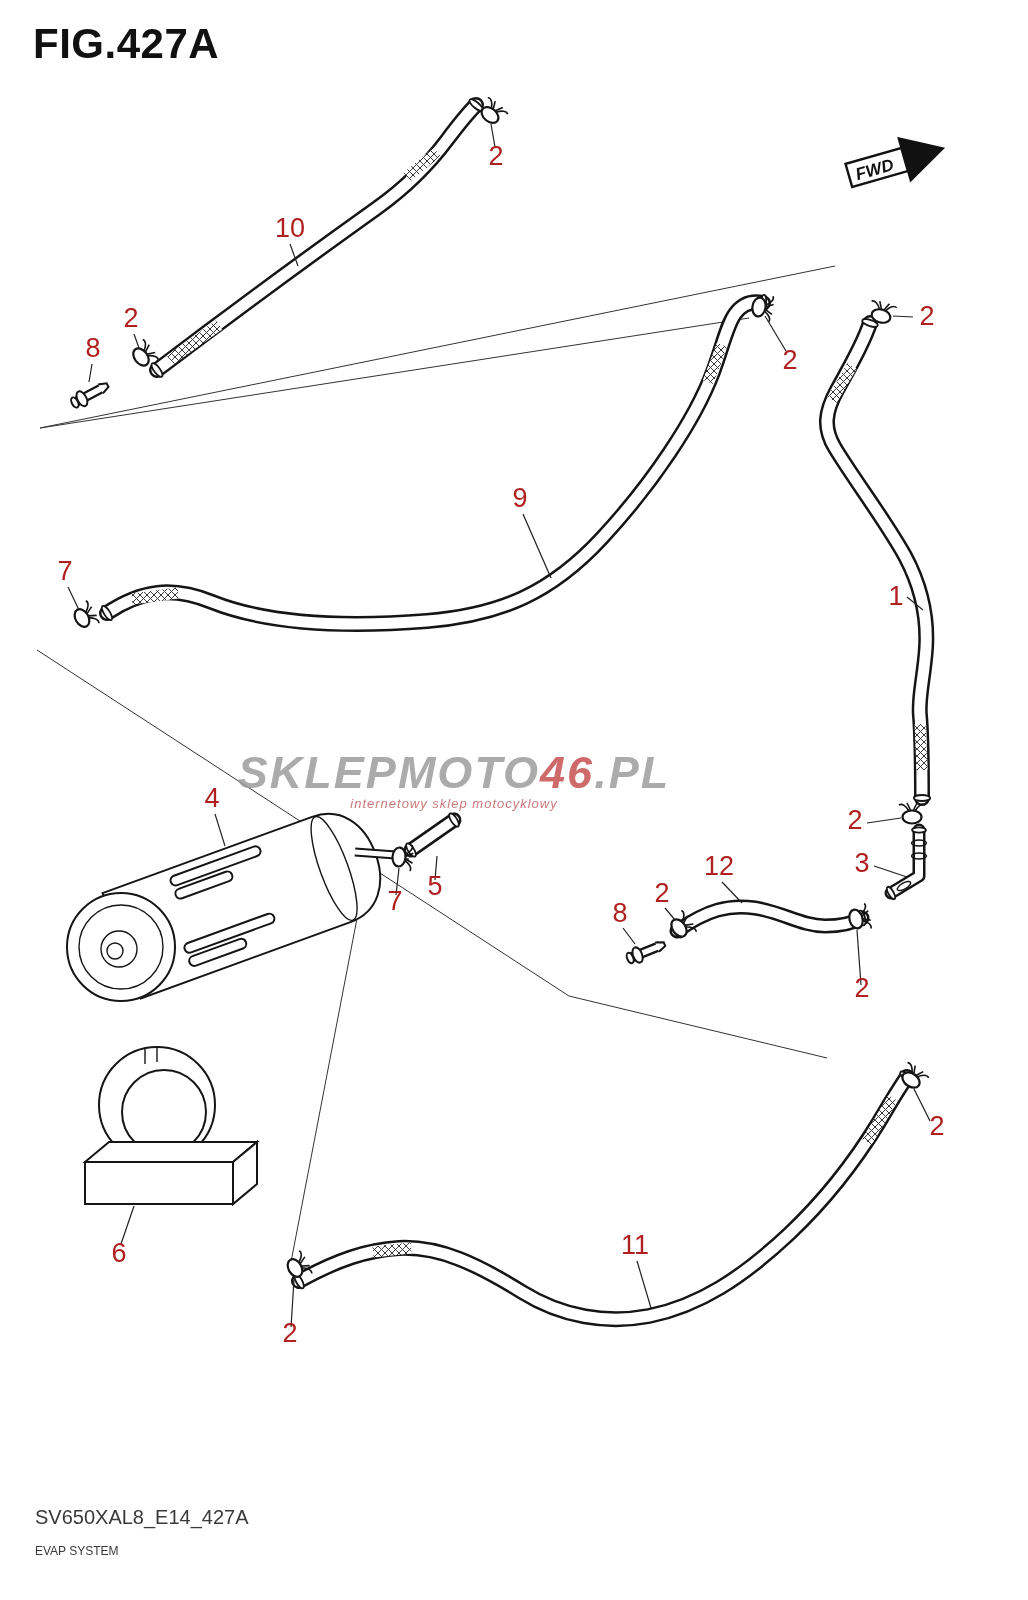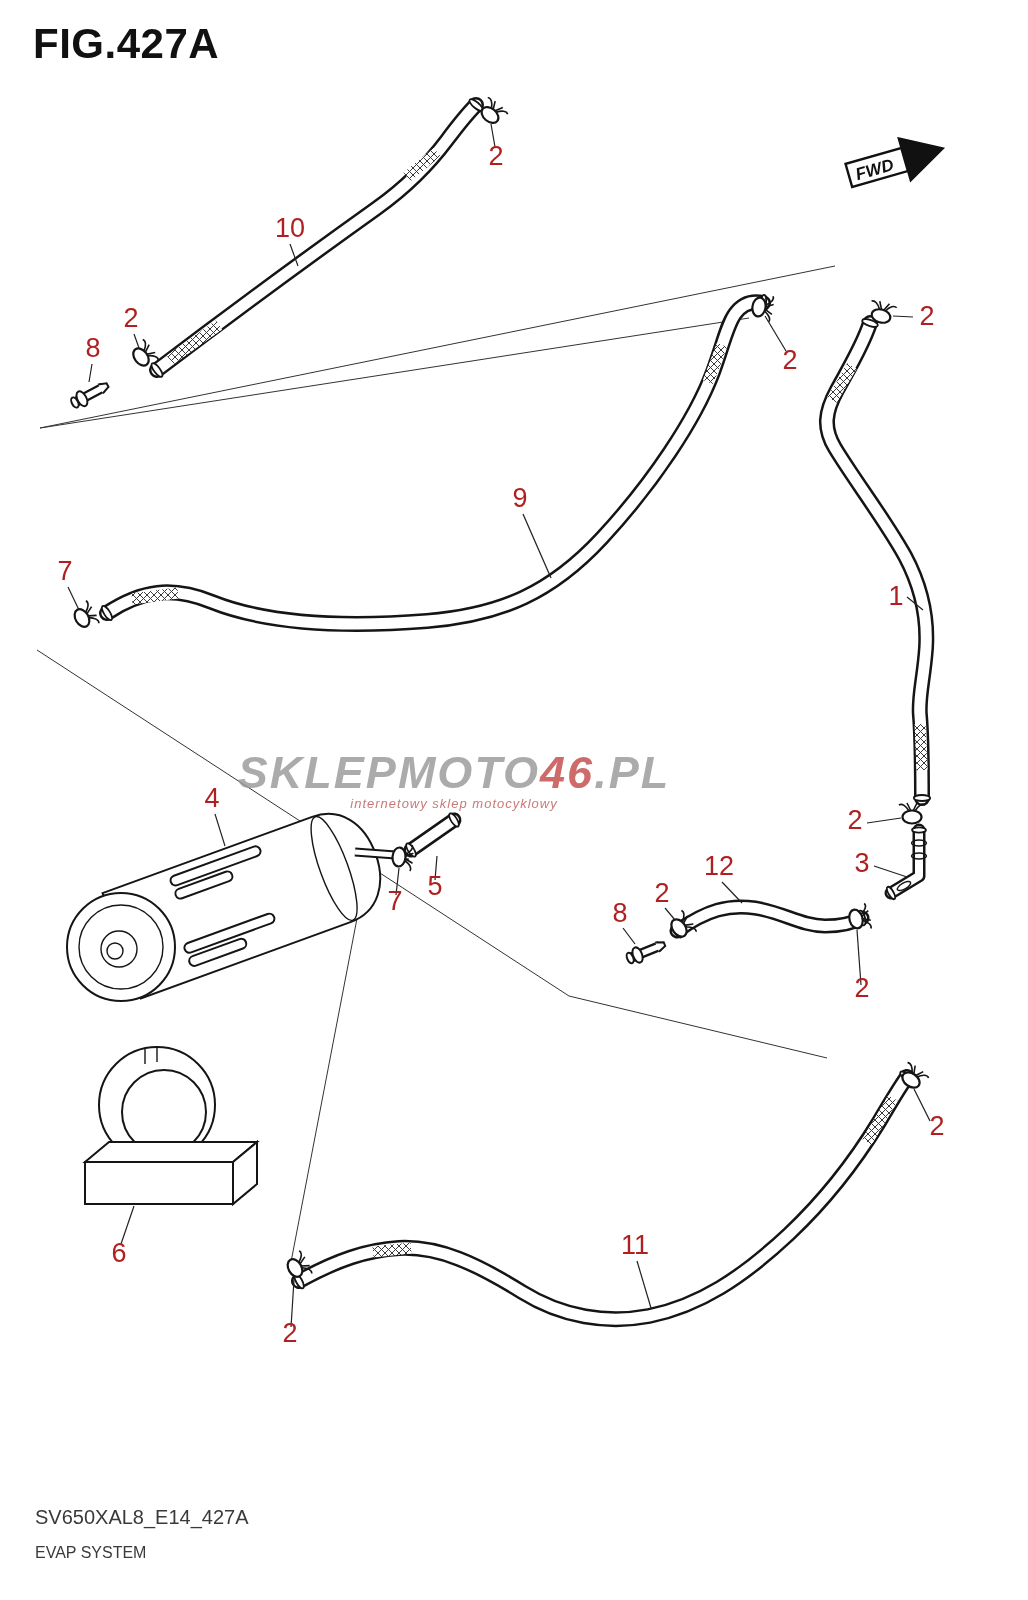--- a/index.html
+++ b/index.html
@@ -2,21 +2,21 @@
 <html><head>
 <meta charset="utf-8">
 <style>
   html,body{margin:0;padding:0;background:#fff;}
   .page{position:relative;width:1028px;height:1600px;background:#fff;overflow:hidden;
         font-family:"Liberation Sans",sans-serif;margin-left:7px;}
   .page svg{position:absolute;top:0;left:0;}
   .fig-title{position:absolute;top:20px;left:26px;font-size:42px;font-weight:bold;
              color:#111;letter-spacing:.5px;}
   .footer-code{position:absolute;left:28px;top:1506px;font-size:20px;color:#3a3a3a;}
-  .footer-name{position:absolute;left:28px;top:1544px;font-size:16px;color:#3a3a3a;}
+  .footer-name{position:absolute;left:28px;top:1544px;font-size:12px;color:#3a3a3a;}
   .co{fill:#b02020;font-family:"Liberation Sans",sans-serif;font-size:27px;text-anchor:middle;}
   .leader{stroke:#222;stroke-width:1.2;fill:none;}
   .ref{stroke:#333;stroke-width:1;fill:none;}
   .hoseO{fill:none;stroke:#151515;stroke-width:16;stroke-linecap:round;}
   .hoseI{fill:none;stroke:#ffffff;stroke-width:11;stroke-linecap:round;}
   .hoseO.s{stroke-width:15;} .hoseI.s{stroke-width:10;}
   .braid{fill:none;stroke:url(#braid);stroke-width:11;stroke-linecap:butt;}
   .part{fill:#fff;stroke:#151515;stroke-width:2;}
   .thin{fill:none;stroke:#151515;stroke-width:1.4;}
   .cap{fill:#fff;stroke:#151515;stroke-width:1.8;}

